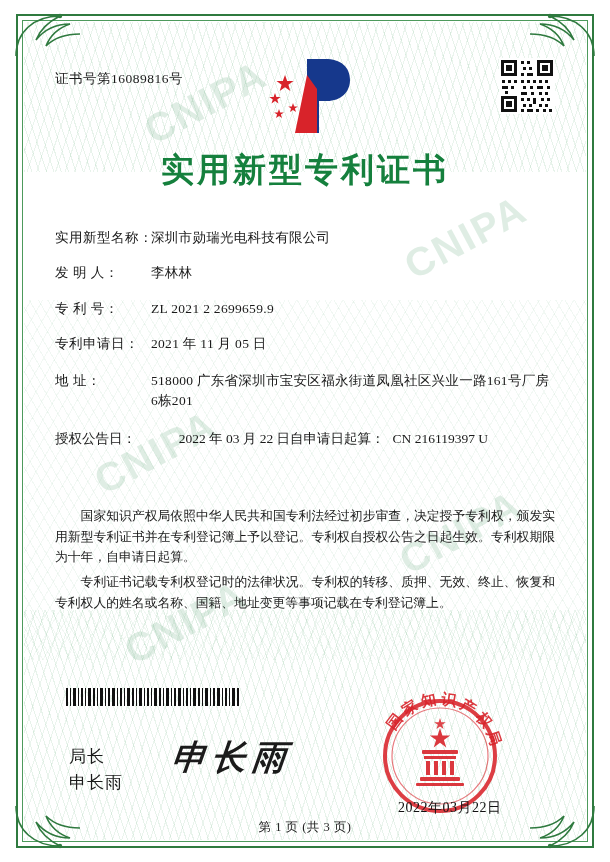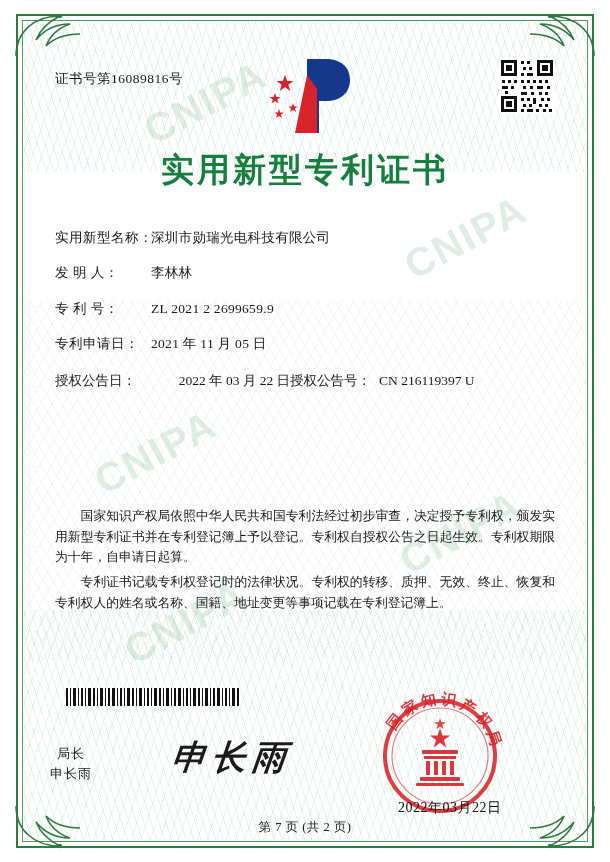--- a/index.html
+++ b/index.html
@@ -169,25 +169,24 @@
   
   .barcode {
     position: absolute;
     left: 66px; top: 688px;
     width: 175px; height: 18px;
   }
 
   
   .sig-label {
     position: absolute;
-    left: 50px; top: 744px;
-    font-size: 13px;
+    left: 69px; top: 744px;
+    font-size: 17px;
     line-height: 1.55;
     letter-spacing: 1px;
-    text-align: center;
   }
   .sig-hand {
     position: absolute;
     left: 172px; top: 735px;
     font-size: 34px;
     font-family: "Liberation Serif", "DejaVu Serif", serif;
     font-style: italic;
     font-weight: 700;
     color: #1b1b1b;
     letter-spacing: 6px;
@@ -346,27 +345,31 @@
       <div class="value">李林林</div>
     </div>
     <div class="row">
       <div class="label">专 利 号：</div>
       <div class="value">ZL 2021 2 2699659.9</div>
     </div>
     <div class="row spaced">
       <div class="label">专利申请日：</div>
       <div class="value">2021 年 11 月 05 日</div>
     </div>
+    <div class="row spaced">
+      <div class="label">地 址：</div>
+      <div class="value">518000 广东省深圳市宝安区福永街道凤凰社区兴业一路161号厂房6栋201</div>
+    </div>
     <div class="row-two">
       <div class="col first">
         <div class="label">授权公告日：</div>
         <div class="value">2022 年 03 月 22 日</div>
       </div>
       <div class="col">
-        <div class="label">授权公告号：</div>
+        <div class="label">自申请日起算：</div>
         <div class="value">CN 216119397 U</div>
       </div>
     </div>
   </div>
 
   <div class="paras">
     <p>国家知识产权局依照中华人民共和国专利法经过初步审查，决定授予专利权，颁发实用新型专利证书并在专利登记簿上予以登记。专利权自授权公告之日起生效。专利权期限为十年，自申请日起算。</p>
     <p>专利证书记载专利权登记时的法律状况。专利权的转移、质押、无效、终止、恢复和专利权人的姓名或名称、国籍、地址变更等事项记载在专利登记簿上。</p>
   </div>
 
@@ -450,15 +453,15 @@
         <rect x="78" y="73" width="4" height="14"></rect>
         <rect x="48" y="89" width="40" height="4" rx="1"></rect>
         <rect x="44" y="95" width="48" height="3" rx="1"></rect>
       </g>
 
       <polygon fill="#d8232a" opacity="0.85" points="68,30 69.4,34.2 73.8,34.2 70.2,36.8 71.6,41 68,38.4 64.4,41 65.8,36.8 62.2,34.2 66.6,34.2"></polygon>
     </svg>
   </div>
   <div class="seal-date">2022年03月22日</div>
 
-  <div class="footer">第 7 页 (共 2 页)</div>
+  <div class="footer">第 1 页 (共 3 页)</div>
 
 </div>
 
 </body></html>

